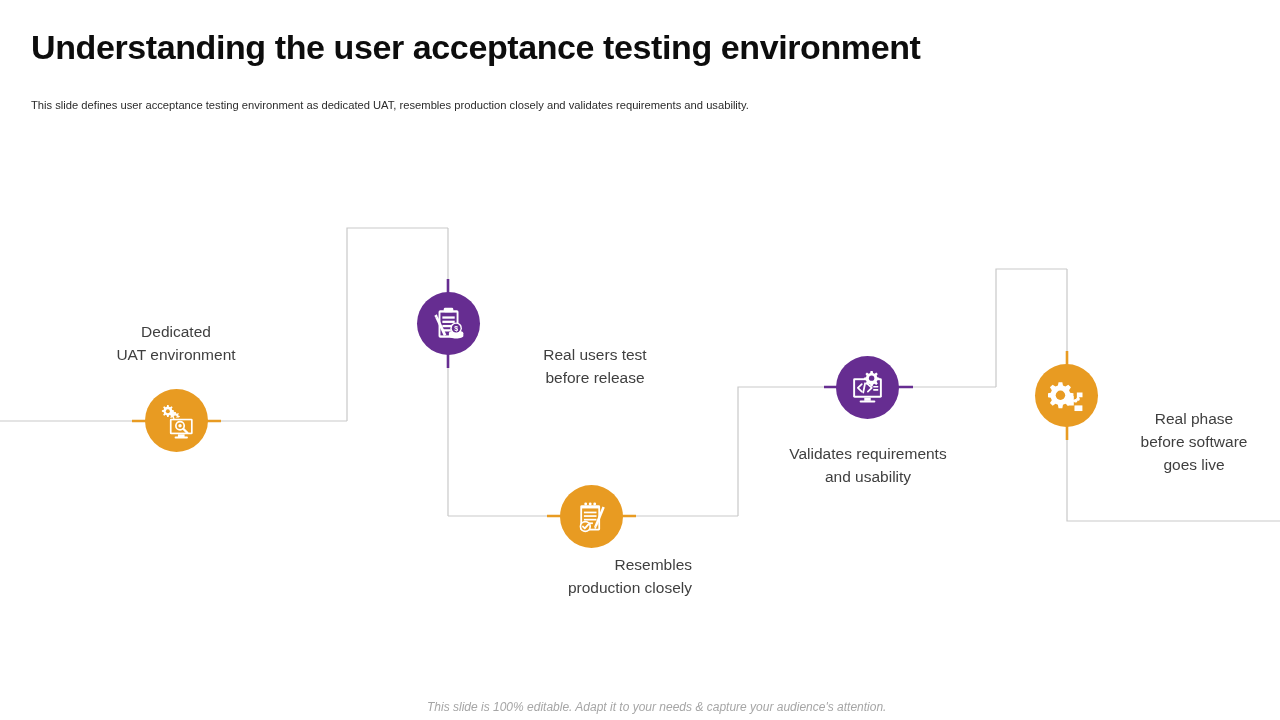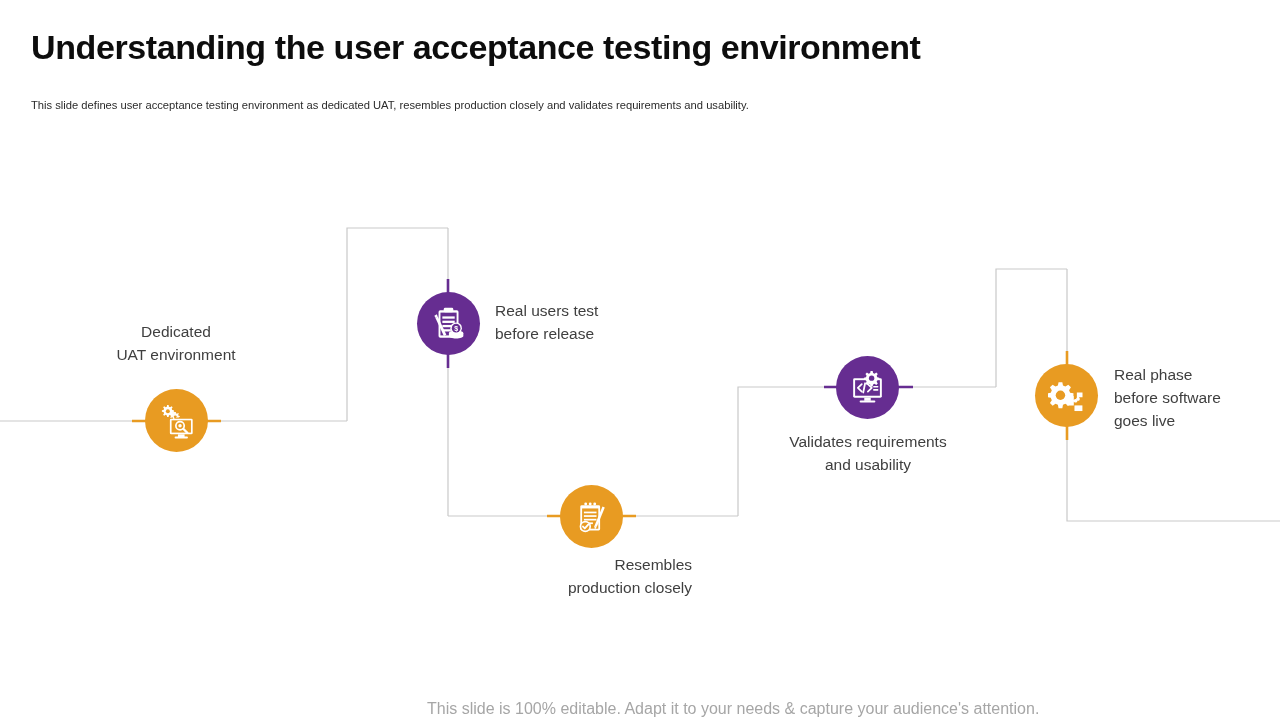--- a/index.html
+++ b/index.html
@@ -35,26 +35,26 @@
     display: flex; align-items: center; justify-content: center;
   }
   .node-circle svg { display: block; }
 
   .node-label {
     position: absolute;
     font-size: 15.5px; line-height: 1.48;
     color: #3f3f3f; white-space: pre-line;
   }
   .label-center { text-align: center; }
-  .label-left   { text-align: left; }
+  .label-left   { text-align: center; margin-top: 44px; }
 
   
   #footer-note {
     position: absolute; left: 427px; top: 700px;
-    font-size: 16px; color: #a6a6a6; white-space: nowrap;
+    font-size: 12px; color: #a6a6a6; white-space: nowrap; font-style: italic;
   }
   #page-number {
     position: absolute; left: 1236px; top: 722px;
     font-size: 11px; color: #7a7a7a;
   }
 </style>
 </head>
 <body>
 
 <div id="slide">
@@ -171,21 +171,21 @@
           <path d="M13.8 16.4l-4.2 4 4.2 4" fill="none" stroke="#ffffff" stroke-width="1.9" stroke-linecap="round" stroke-linejoin="round"></path>
           <path d="M17.4 15.4l-2 10" fill="none" stroke="#ffffff" stroke-width="1.9" stroke-linecap="round"></path>
           <path d="M20.4 16.4l4.2 4-4.2 4" fill="none" stroke="#ffffff" stroke-width="1.9" stroke-linecap="round" stroke-linejoin="round"></path>
           <rect x="26" y="18.4" width="5.8" height="1.7" rx="0.8"></rect>
           <rect x="26" y="21.7" width="5.8" height="1.7" rx="0.8"></rect>
           <path d="M23.3 2.2l2.3 0 .4 2.2 1.6.7 1.9-1.2 1.6 1.6-1.2 1.9.7 1.6 2.2.4 0 2.3-2.2.4-.7 1.6 1.2 1.9-1.6 1.6-1.9-1.2-1.6.7-.4 2.2-2.3 0-.4-2.2-1.6-.7-1.9 1.2-1.6-1.6 1.2-1.9-.7-1.6-2.2-.4 0-2.3 2.2-.4.7-1.6-1.2-1.9 1.6-1.6 1.9 1.2 1.6-.7z"></path>
           <circle cx="24.45" cy="9.9" r="2.9" fill="#662D91"></circle>
         </g>
       </svg>
     </div>
-    <div class="node-label label-center" style="left:758px; top:431px; width:220px;">Validates requirements
+    <div class="node-label label-center" style="left:758px; top:443px; width:220px;">Validates requirements
 and usability</div>
   </div>
 
   <div class="node">
     <div class="node-circle" style="left:1035px; top:364px; width:63px; height:63px; background:#E89B22;">
       <svg width="37" height="37" viewBox="0 0 40 40">
         <g fill="#ffffff">
           <path d="M11.4 5.6l4.1 0 .7 3.6 2.6 1.1 3.1-2 2.9 2.9-2 3.1 1.1 2.6 3.6.7 0 4.1-3.6.7-1.1 2.6 2 3.1-2.9 2.9-3.1-2-2.6 1.1-.7 3.6-4.1 0-.7-3.6-2.6-1.1-3.1 2-2.9-2.9 2-3.1-1.1-2.6-3.6-.7 0-4.1 3.6-.7 1.1-2.6-2-3.1 2.9-2.9 3.1 2 2.6-1.1z"></path>
           <circle cx="13.45" cy="19.7" r="5.1" fill="#E89B22"></circle>
           <path d="M20.5 20.8h7.4v4.1c0 0 .5-1.2 1.9-1.2 1.3 0 2 .9 2 2s-.7 2-2 2c-1.4 0-1.9-1.2-1.9-1.2v4.2h-7.4z"></path>

